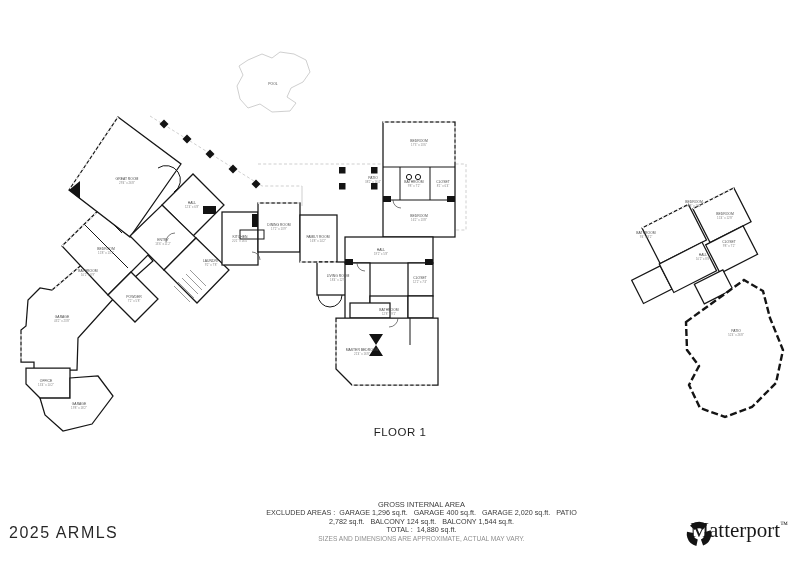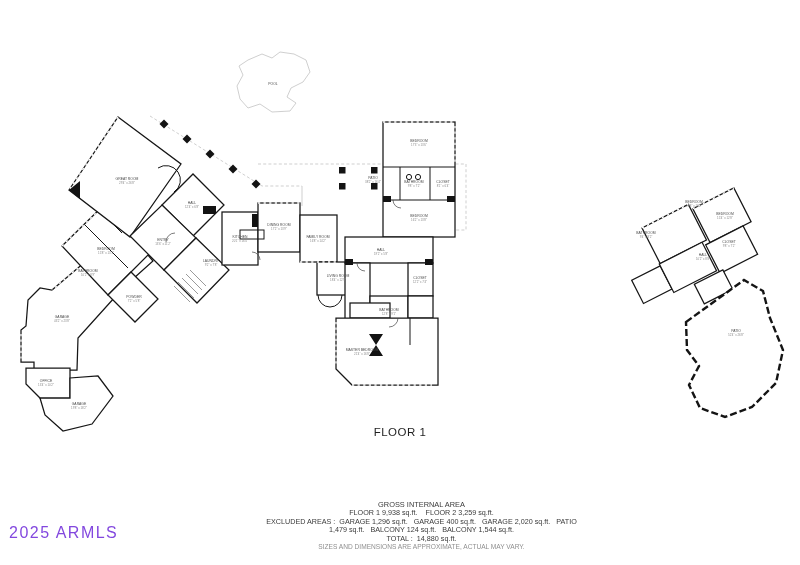--- a/index.html
+++ b/index.html
@@ -19,21 +19,21 @@
   .room-label{font-family:"Liberation Sans",sans-serif;text-anchor:middle;}
   .room-label .nm{font-size:3.4px;fill:#4a4a4a;}
   .room-label .dm{font-size:2.9px;fill:#8a8a8a;}
   #floor-label{position:absolute;left:330px;top:426px;width:140px;text-align:center;
                font-size:11.5px;letter-spacing:0.5px;color:#1f1f1f;}
   #footer{position:absolute;left:0;top:501px;width:800px;text-align:center;color:#3a3a3a;}
   #footer div{white-space:pre;line-height:8.4px;font-size:7.2px;margin-left:43px;}
   #footer .f-title{font-size:7.4px;}
   #footer .f-disc{font-size:6.6px;color:#8f8f8f;}
   #watermark{position:absolute;left:9px;top:524px;font-size:16px;letter-spacing:1.5px;
-             color:#6d28d9;opacity:0.85;}
+             color:#000000;opacity:0.85;}
   #brand{position:absolute;right:12px;top:518px;display:flex;align-items:center;}
   #brand .logotype{font-family:"Liberation Serif","DejaVu Serif",serif;font-size:21px;
                    color:#181818;margin-left:7px;}
   #brand .tm{font-size:8px;vertical-align:10px;color:#181818;}
 </style>
 </head>
 <body>
 
 <div id="canvas">
 
@@ -195,23 +195,28 @@
         <text class="room-label" x="729" y="243"><tspan class="nm" x="729">CLOSET</tspan><tspan class="dm" x="729" dy="3.6">9'8" x 7'2"</tspan></text>
         <text class="room-label" x="703" y="256"><tspan class="nm" x="703">HALL</tspan><tspan class="dm" x="703" dy="3.6">10'2" x 8'8"</tspan></text>
         <text class="room-label" x="736" y="332"><tspan class="nm" x="736">PATIO</tspan><tspan class="dm" x="736" dy="3.6">52'4" x 26'8"</tspan></text>
       </g>
   </svg>
 
   <div id="floor-label">FLOOR 1</div>
 
   <div id="footer">
     <div class="f-title">GROSS INTERNAL AREA</div>
-    <div>FLOOR 1 9,938 sq.ft.    FLOOR 2 3,259 sq.ft.</div>
     <div>EXCLUDED AREAS :  GARAGE 1,296 sq.ft.   GARAGE 400 sq.ft.   GARAGE 2,020 sq.ft.   PATIO</div>
-    <div>1,479 sq.ft.   BALCONY 124 sq.ft.   BALCONY 1,544 sq.ft.</div>
+    <div>2,782 sq.ft.   BALCONY 124 sq.ft.   BALCONY 1,544 sq.ft.</div>
     <div>TOTAL :  14,880 sq.ft.</div>
     <div class="f-disc">SIZES AND DIMENSIONS ARE APPROXIMATE, ACTUAL MAY VARY.</div>
   </div>
 
   <div id="watermark">2025 ARMLS</div>
 
+  <div id="brand">
+    <svg width="32" height="32" viewBox="-16 -16 32 32">
+      <circle cx="0" cy="0" r="9" fill="none" stroke="#131313" stroke-width="6.5" stroke-dasharray="13.8 5" transform="rotate(-18)"></circle>
+    </svg>
+    <span class="logotype"><span>Matterport</span><span class="tm">™</span></span>
+  </div>
 
 </div>
 
 </body></html>

